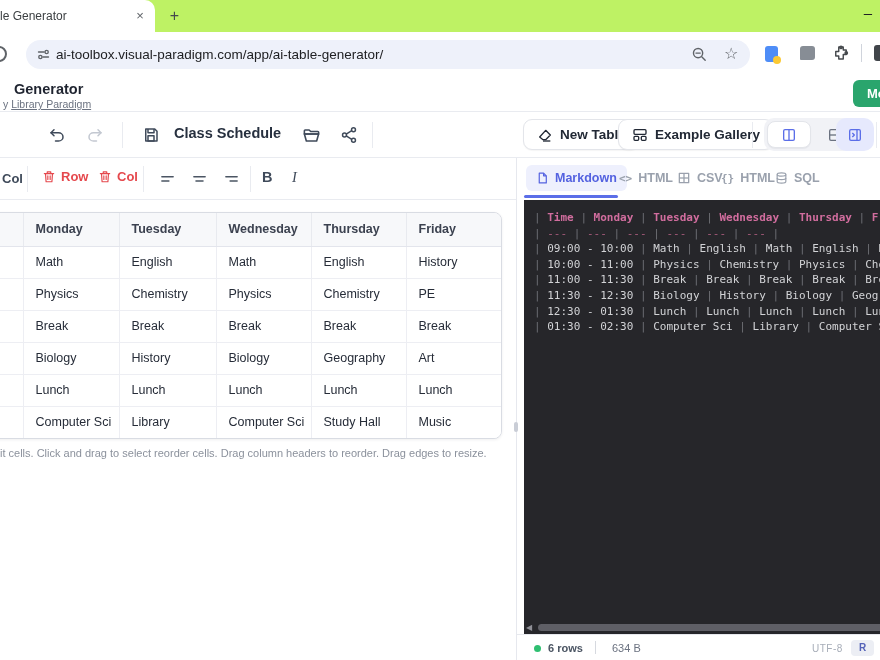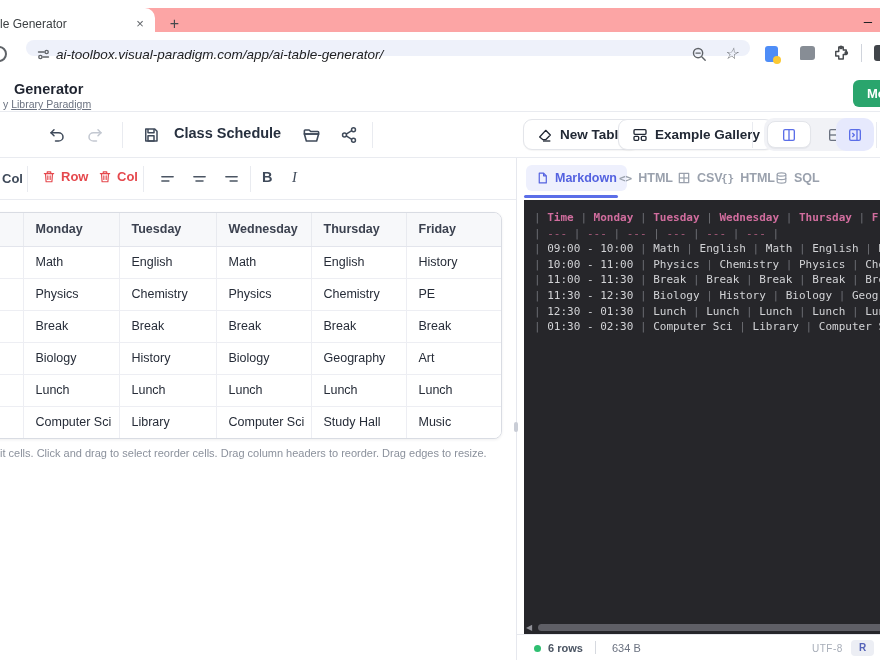--- a/index.html
+++ b/index.html
@@ -1,30 +1,30 @@
 <!DOCTYPE html>
 <html><head>
 <meta charset="utf-8">
 <style>
   * { margin:0; padding:0; box-sizing:border-box; }
   html,body { width:880px; height:660px; overflow:hidden; }
   body { font-family:"Liberation Sans", sans-serif; background:#fff; position:relative; }
   .abs { position:absolute; }
 
   
-  .tabstrip { left:0; top:8px; width:880px; height:32px; background:#fca5a5; }
+  .tabstrip { left:0; top:0; width:880px; height:32px; background:#bef264; }
   .btab { left:-70px; top:0; width:225px; height:32px; background:#fff; border-radius:10px 10px 0 0; }
   .btab-title { left:0; top:9px; font-size:12px; color:#3c4043; white-space:nowrap; }
   .btab-close { left:132px; top:8px; width:16px; height:16px; font-size:13px; color:#5f6368; text-align:center; line-height:16px; cursor:pointer; }
   .newtab-btn { left:166px; top:8px; width:17px; height:17px; font-size:16px; color:#45494d; text-align:center; line-height:16px; }
   .win-min { left:858px; top:4px; width:20px; height:20px; font-size:15px; color:#202124; text-align:center; }
 
   .urlrow { left:0; top:32px; width:880px; height:44px; background:#fff; }
   .frag-reload { left:-9px; top:14px; width:16px; height:16px; border:2px solid #5f6368; border-radius:50%; }
-  .omnibox { left:26px; top:8px; width:724px; height:16px; background:#eef1fa; border-radius:15px;font-style:italic; }
+  .omnibox { left:26px; top:8px; width:724px; height:29px; background:#eef1fa; border-radius:15px; }
   .tune-ic { left:10px; top:7px; }
   .url-text { left:30px; top:7px; font-size:13.5px; color:#202124; white-space:nowrap; }
   .zoomout-ic { left:665px; top:6px; }
   .star-ic { left:698px; top:4px; font-size:16px; color:#5f6368; }
   .ic-colored { left:765px; top:14px; width:13px; height:16px; background:#4e8df7; border-radius:3px; }
   .ic-colored .dot { position:absolute; right:-3px; bottom:-2px; width:8px; height:8px; background:#fbc934; border-radius:50%; }
   .ic-gray-sq { left:800px; top:14px; width:15px; height:14px; background:#878d95; border-radius:3px 3px 3px 1px; }
   .ic-puzzle { left:832px; top:12px; }
   .chrome-div { left:861px; top:12px; width:1px; height:18px; background:#d0d4dc; }
   .ic-partial { left:874px; top:13px; width:14px; height:16px; background:#41454a; border-radius:3px; }

